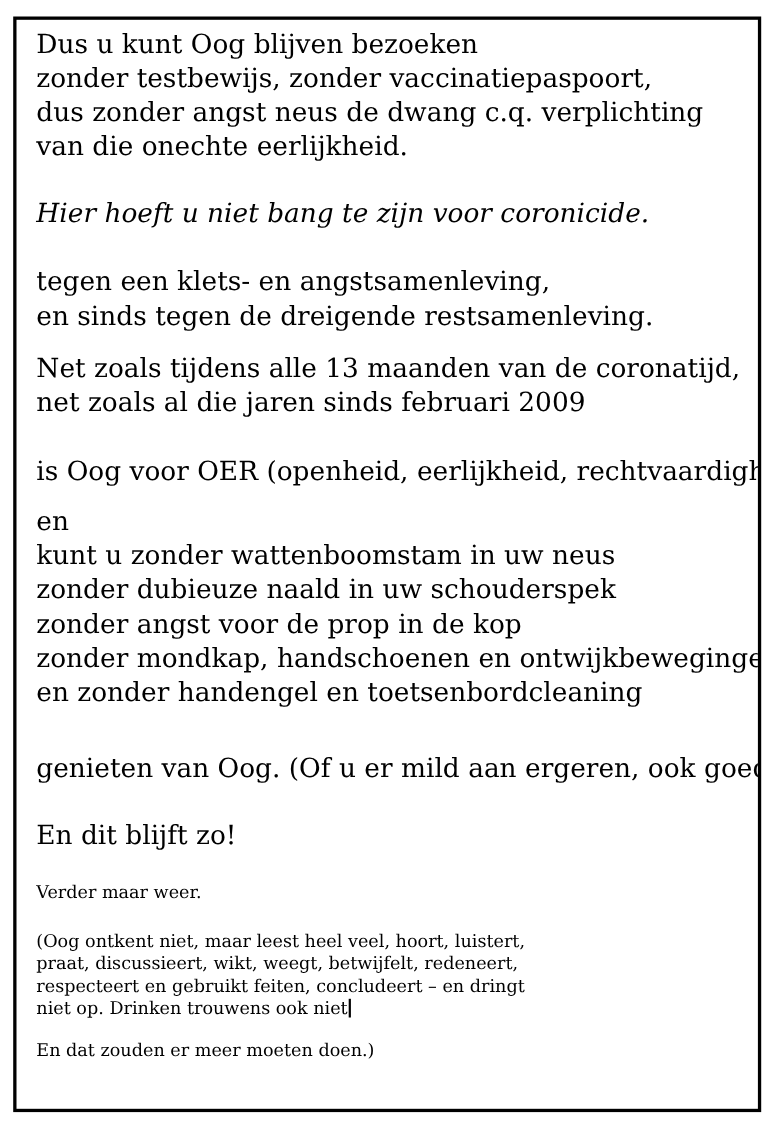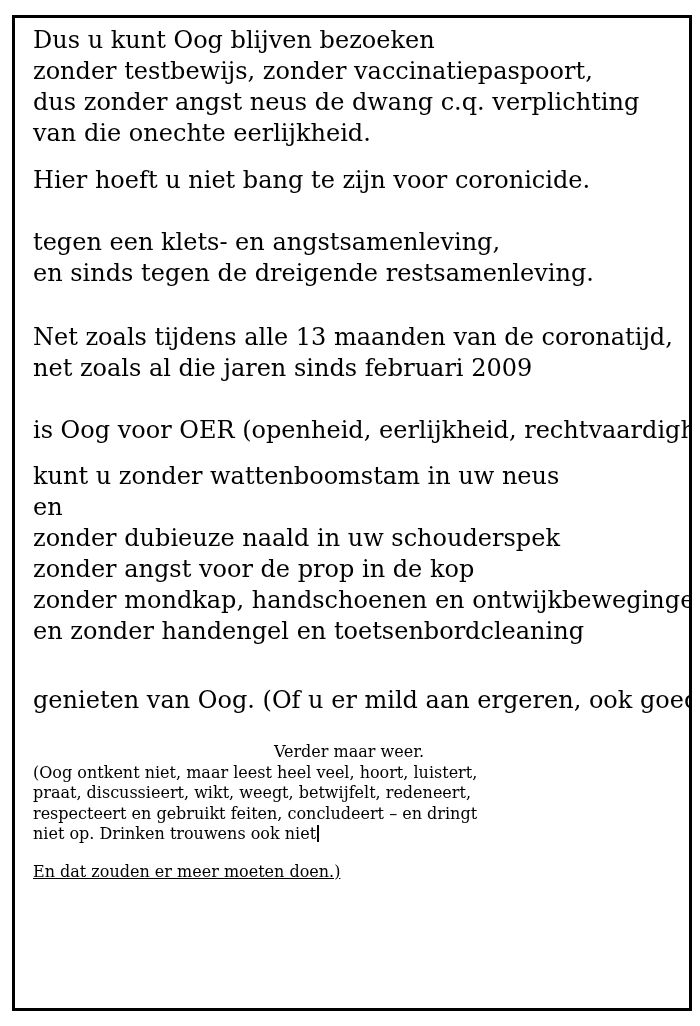--- a/index.html
+++ b/index.html
@@ -33,30 +33,30 @@
   }
   .sm {
     font-size: 16px;
     line-height: 20.5px;
   }
   .line {
     display: block;
     white-space: nowrap;
   }
   
-  .p1  { margin-top: 16px; }
+  .p1  { margin-top: 30px; font-style: italic; }
   .p2  { margin-top: 31px; }
-  .p3  { margin-top: 33px; }
+  .p3  { margin-top: 17px; }
   .p4  { margin-top: 31px; }
   .p5  { margin-top: 15px; }
   .p6  { margin-top: 38px; }
   .p7  { margin-top: 30px; }
-  .p8  { margin-top: 26px; text-align: center; }
-  .p9  { }
-  .p10 { margin-top: 17px; text-decoration: underline; }
+  .p8  { margin-top: 26px; }
+  .p9  { margin-top: 24px; }
+  .p10 { margin-top: 17px; }
   .caret {
     display: inline-block;
     width: 2px;
     height: 17px;
     background: #000000;
     vertical-align: -3px;
     margin-left: 1px;
   }
 </style>
 </head>
@@ -83,32 +83,35 @@
   <p class="lg p3">
     <span class="line">Net zoals tijdens alle 13 maanden van de coronatijd,</span>
     <span class="line">net zoals al die jaren sinds februari 2009</span>
   </p>
 
   <p class="lg p4">
     <span class="line">is Oog voor OER (openheid, eerlijkheid, rechtvaardigheid)</span>
   </p>
 
   <p class="lg p5">
+    <span class="line">en</span>
     <span class="line">kunt u zonder wattenboomstam in uw neus</span>
-    <span class="line">en</span>
     <span class="line">zonder dubieuze naald in uw schouderspek</span>
     <span class="line">zonder angst voor de prop in de kop</span>
     <span class="line">zonder mondkap, handschoenen en ontwijkbewegingen</span>
     <span class="line">en zonder handengel en toetsenbordcleaning</span>
   </p>
 
   <p class="lg p6">
     <span class="line">genieten van Oog. (Of u er mild aan ergeren, ook goed.)</span>
   </p>
 
+  <p class="lg p7">
+    <span class="line">En dit blijft zo!</span>
+  </p>
 
   <p class="sm p8">
     <span class="line">Verder maar weer.</span>
   </p>
 
   <p class="sm p9">
     <span class="line">(Oog ontkent niet, maar leest heel veel, hoort, luistert,</span>
     <span class="line">praat, discussieert, wikt, weegt, betwijfelt, redeneert,</span>
     <span class="line">respecteert en gebruikt feiten, concludeert – en dringt</span>
     <span class="line"><span>niet op. Drinken trouwens ook niet</span><span class="caret"></span></span>

